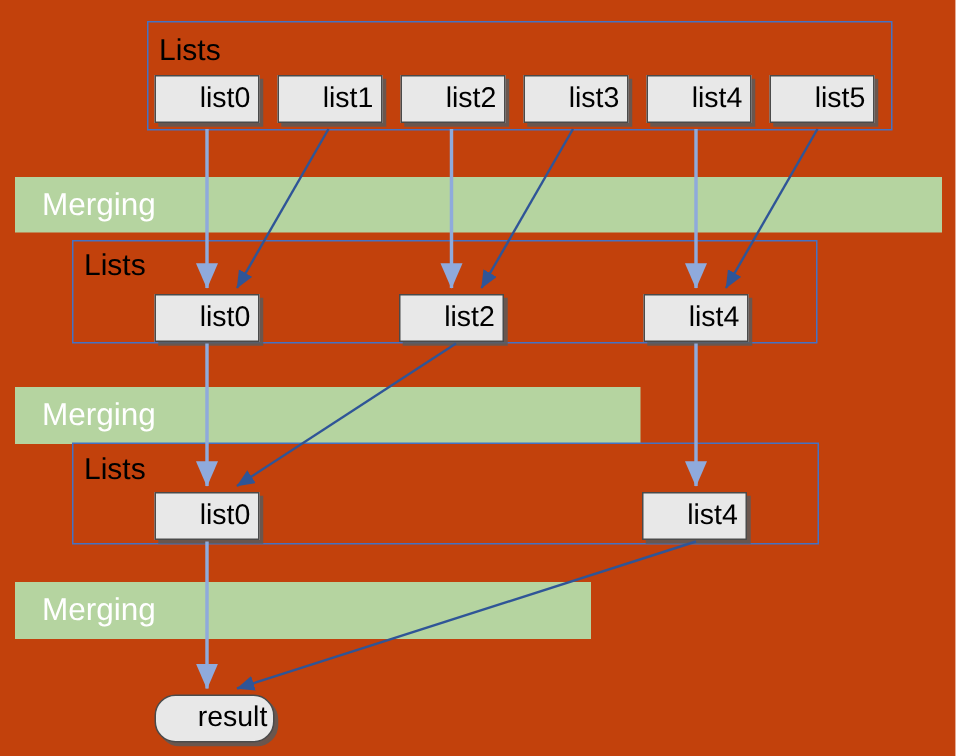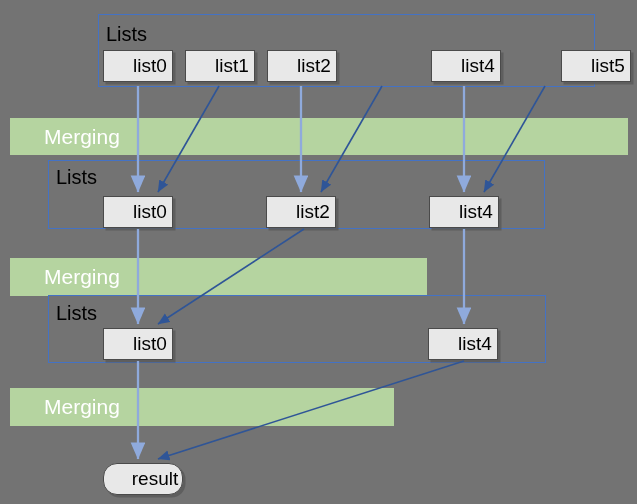--- a/index.html
+++ b/index.html
@@ -8,21 +8,21 @@
     padding: 0;
     background: #ffffff;
   }
   body {
     font-family: "Liberation Sans", sans-serif;
   }
   #canvas {
     position: relative;
     width: 637px;
     height: 504px;
-    background: #737373;
+    background: #c2410c;
     overflow: hidden;
   }
   
   .lists-group {
     position: absolute;
     box-sizing: border-box;
     border: 1.5px solid #4472c4;
     background: transparent;
   }
   .lists-caption {
@@ -56,21 +56,20 @@
     background: #b5d4a0;
     display: flex;
     align-items: center;
   }
   .merge-band span {
     color: #ffffff;
     font-size: 21px;
     padding-left: 18px;
     font-family: "Liberation Sans", sans-serif;
     white-space: nowrap;
-    margin-left: 16px;
   }
   
   #arrows {
     position: absolute;
     left: 0;
     top: 0;
     width: 637px;
     height: 504px;
     pointer-events: none;
   }
@@ -85,24 +84,27 @@
 
   <div class="node" style="left:103px; top:50px; width:70px; height:32px;">
     <span>list0</span>
   </div>
   <div class="node" style="left:185px; top:50px; width:70px; height:32px;justify-content:center;">
     <span>list1</span>
   </div>
   <div class="node" style="left:267px; top:50px; width:70px; height:32px;">
     <span>list2</span>
   </div>
+  <div class="node" style="left:349px; top:50px; width:70px; height:32px;">
+    <span>list3</span>
+  </div>
   <div class="node" style="left:431px; top:50px; width:70px; height:32px;">
     <span>list4</span>
   </div>
-  <div class="node" style="left:513px; top:50px; width:70px; height:32px;margin-left:48px;">
+  <div class="node" style="left:513px; top:50px; width:70px; height:32px;">
     <span>list5</span>
   </div>
 
   <div class="merge-band" style="left:10px; top:118px; width:618px; height:37px;">
     <span>Merging</span>
   </div>
 
   <div class="lists-group" style="left:48px; top:160px; width:497px; height:69px;"></div>
   <div class="lists-caption" style="left:56px; top:166px;">Lists</div>
 

